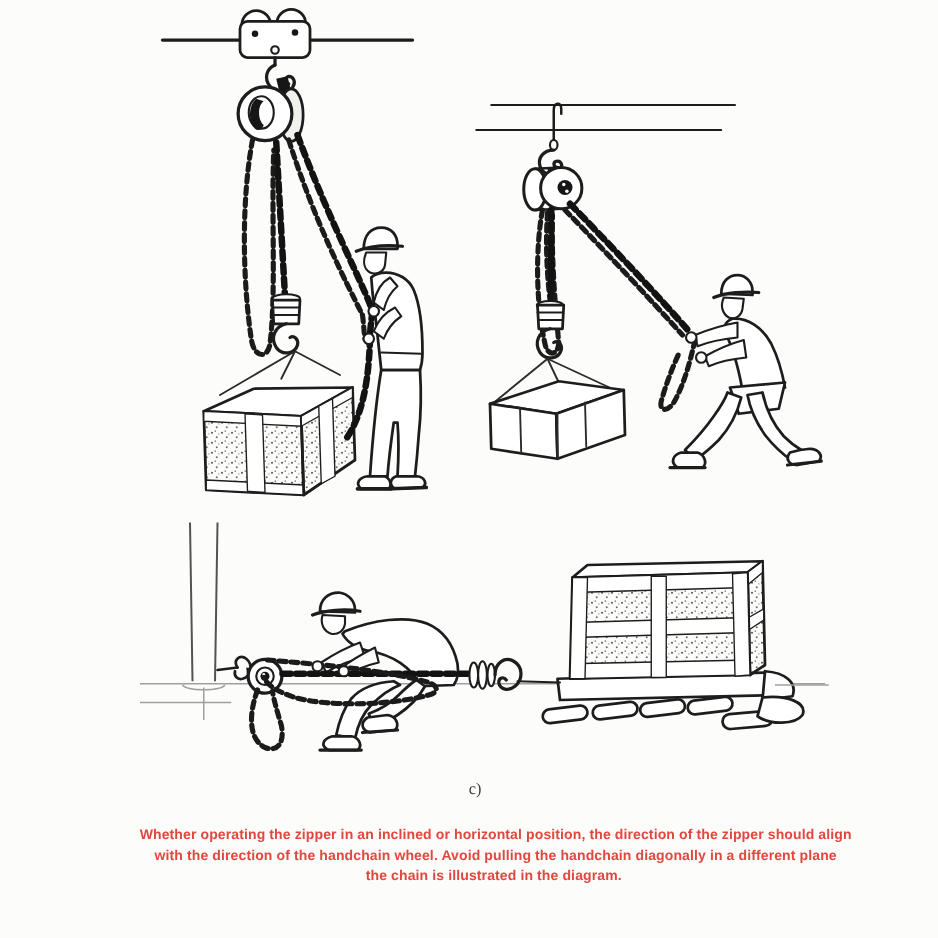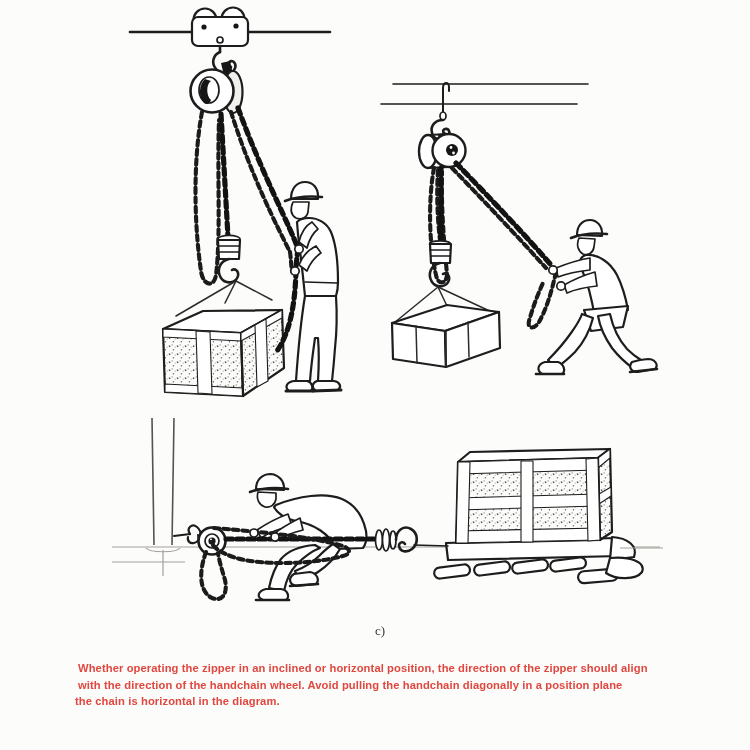--- a/index.html
+++ b/index.html
@@ -29,21 +29,21 @@
   .faint{stroke:var(--faint);stroke-width:1.2;fill:none;}
   .post{stroke:#55534f;stroke-width:1.6;fill:none;}
 
   .figure-label{
     position:absolute;left:360px;top:623px;width:40px;text-align:center;
     font-family:"Liberation Serif", serif;font-size:13px;color:#3d3d3b;
   }
   .caption{
     position:absolute;left:75px;top:660px;width:640px;
     color:var(--caption-red);font-size:11.2px;font-weight:600;
-    line-height:16.6px;letter-spacing:0.1px;
+    line-height:16.6px;letter-spacing:0.1px;text-align:center;
   }
   .cap-line{white-space:nowrap;}
   .cap-line.ind{padding-left:3px;}
 </style>
 </head>
 <body>
 
 <div class="page">
 
   <svg width="750" height="645" viewBox="0 0 750 645">
@@ -275,17 +275,17 @@
         <path class="ln w26" d="M396,540 C396,530 404,525 411,529 C418,533 419,543 412,549 C407,553 400,552 399,546 C399,542 403,541 405,544"></path>
         <path class="ln w16" d="M414,545 L448,546"></path>
       </g>
     </g>
   </svg>
 
   <div class="figure-label">c)</div>
 
   <div class="caption">
     <div class="cap-line ind">Whether operating the zipper in an inclined or horizontal position, the direction of the zipper should align</div>
-    <div class="cap-line ind">with the direction of the handchain wheel. Avoid pulling the handchain diagonally in a position plane</div>
-    <div class="cap-line">the chain is horizontal in the diagram.</div>
+    <div class="cap-line ind">with the direction of the handchain wheel. Avoid pulling the handchain diagonally in a different plane</div>
+    <div class="cap-line">the chain is illustrated in the diagram.</div>
   </div>
 
 </div>
 
 </body></html>

